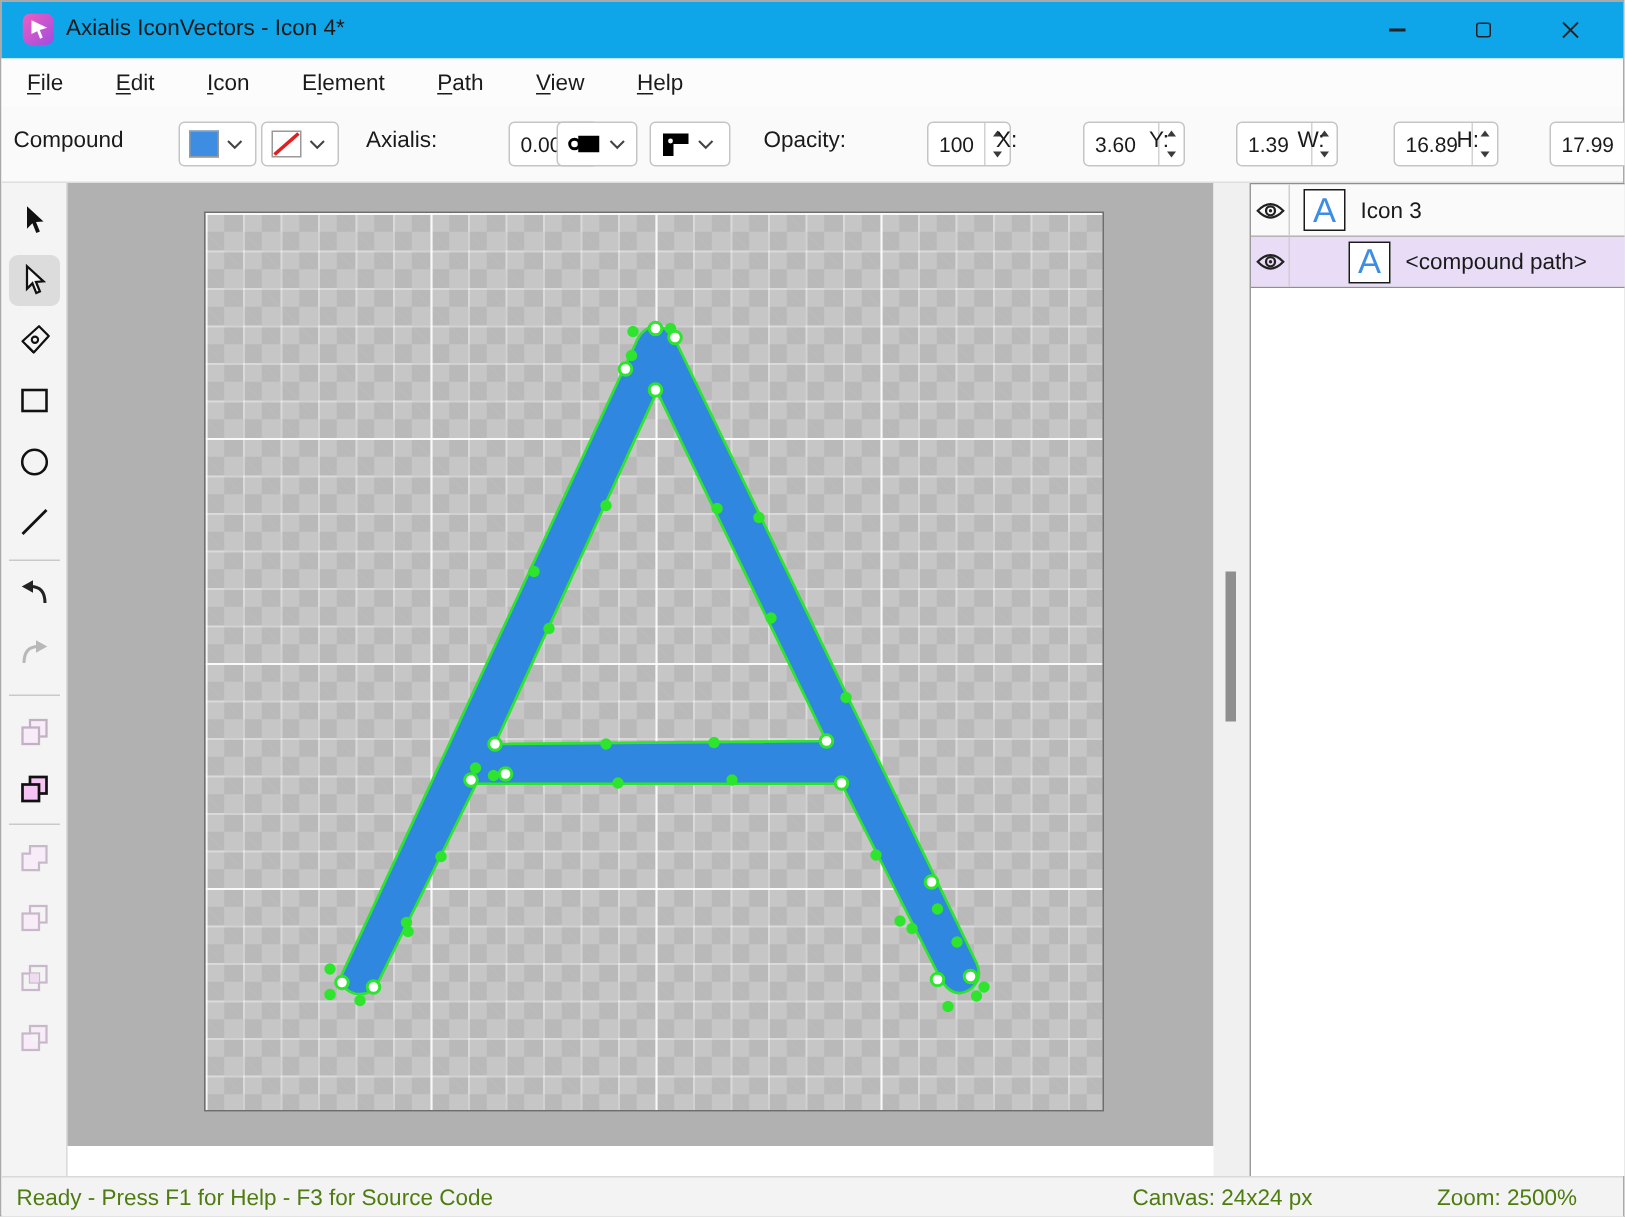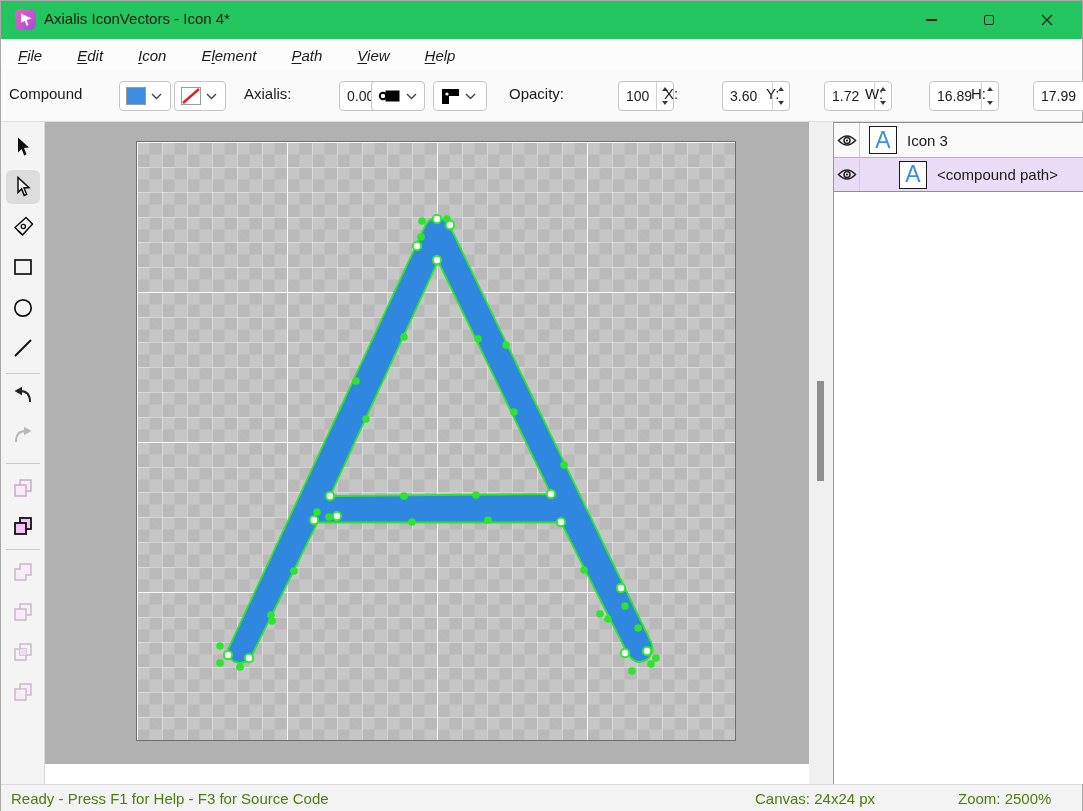--- a/index.html
+++ b/index.html
@@ -1,31 +1,31 @@
 <!DOCTYPE html>
 <html><head>
 <meta charset="utf-8">
 <style>
   * { margin:0; padding:0; box-sizing:border-box; }
   html,body { width:1083px; height:811px; overflow:hidden; }
   body { font-family:"Liberation Sans","DejaVu Sans",sans-serif; font-size:15px; color:#1a1a1a; background:#fff; }
   .window { position:relative; width:1083px; height:811px; border:1px solid #a9a9a9; background:#fff; }
 
   
-  .titlebar { position:absolute; left:0; top:0; width:100%; height:38px; background:#22c55e; }
+  .titlebar { position:absolute; left:0; top:0; width:100%; height:38px; background:#0ea5e9; }
   .app-icon { position:absolute; left:14px; top:8px; width:21px; height:21px; border-radius:5px; }
   .title-text { position:absolute; left:43px; top:9px; font-size:15px; color:#191919; }
   .win-btn { position:absolute; top:0; width:46px; height:38px; display:flex; align-items:center; justify-content:center; }
   .win-btn.min { right:128px; } .win-btn.max { right:70px; } .win-btn.close { right:12px; }
   .min-glyph { width:11px; height:1.4px; background:#222; }
   .max-glyph { width:10px; height:10px; border:1.2px solid #222; border-radius:2px; }
 
   
   .menubar { position:absolute; left:0; top:38px; width:100%; height:32px; background:#fcfcfc; display:flex; align-items:center; padding-left:17px; }
-  .menu-item { margin-right:35px; cursor:default;font-style:italic; }
+  .menu-item { margin-right:35px; cursor:default; }
   .menu-item u { text-decoration:underline; text-underline-offset:2px; }
 
   
   .toolbar { position:absolute; left:0; top:70px; width:100%; height:51px; background:#fafafa; border-bottom:1px solid #dedede; }
   .tb-label { position:absolute; top:14px; font-size:15px; color:#1a1a1a; }
   .dd { position:absolute; top:10px; height:30px; background:#fff; border:1px solid #c5c5c5; border-radius:4px; display:flex; align-items:center; padding:0 6px; gap:5px; }
   .swatch { width:20px; height:18px; border:1px solid #9a9a9a; }
   .spin { position:absolute; top:10px; height:30px; background:#fff; border:1px solid #c5c5c5; border-radius:4px; display:flex; align-items:stretch;margin-left:40px; }
   .spin-val { flex:1; display:flex; align-items:center; padding-left:7px; font-size:14px; }
   .spin-btns { width:17px; border-left:1px solid #d2d2d2; display:flex; flex-direction:column; }
@@ -187,21 +187,21 @@
           <span>
             <i class="tri-up"></i>
           </span>
           <span>
             <i class="tri-dn"></i>
           </span>
         </span>
     </div>
     <span class="tb-label" style="left:765px">Y:</span>
     <div class="spin" style="left:783px;width:68px">
-      <span class="spin-val">1.72</span>
+      <span class="spin-val">1.39</span>
       <span class="spin-btns">
           <span>
             <i class="tri-up"></i>
           </span>
           <span>
             <i class="tri-dn"></i>
           </span>
         </span>
     </div>
     <span class="tb-label" style="left:864px">W:</span>

